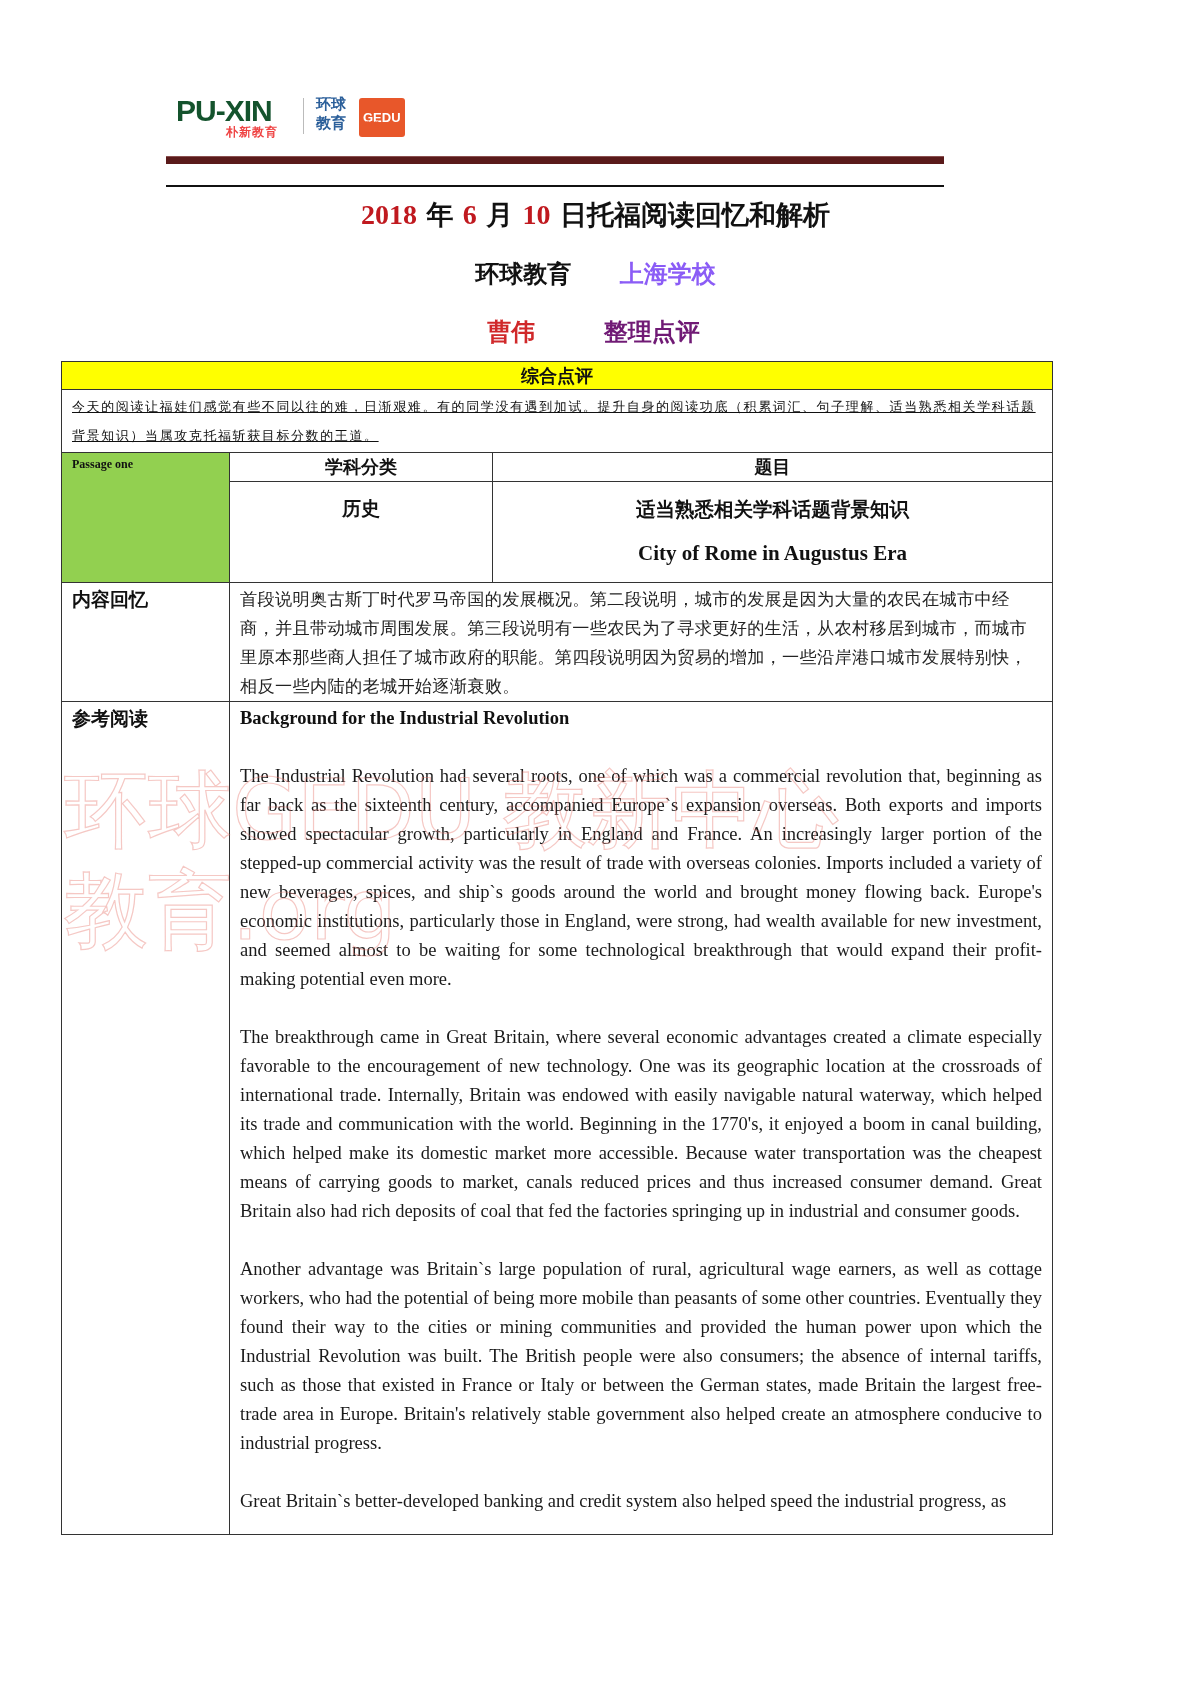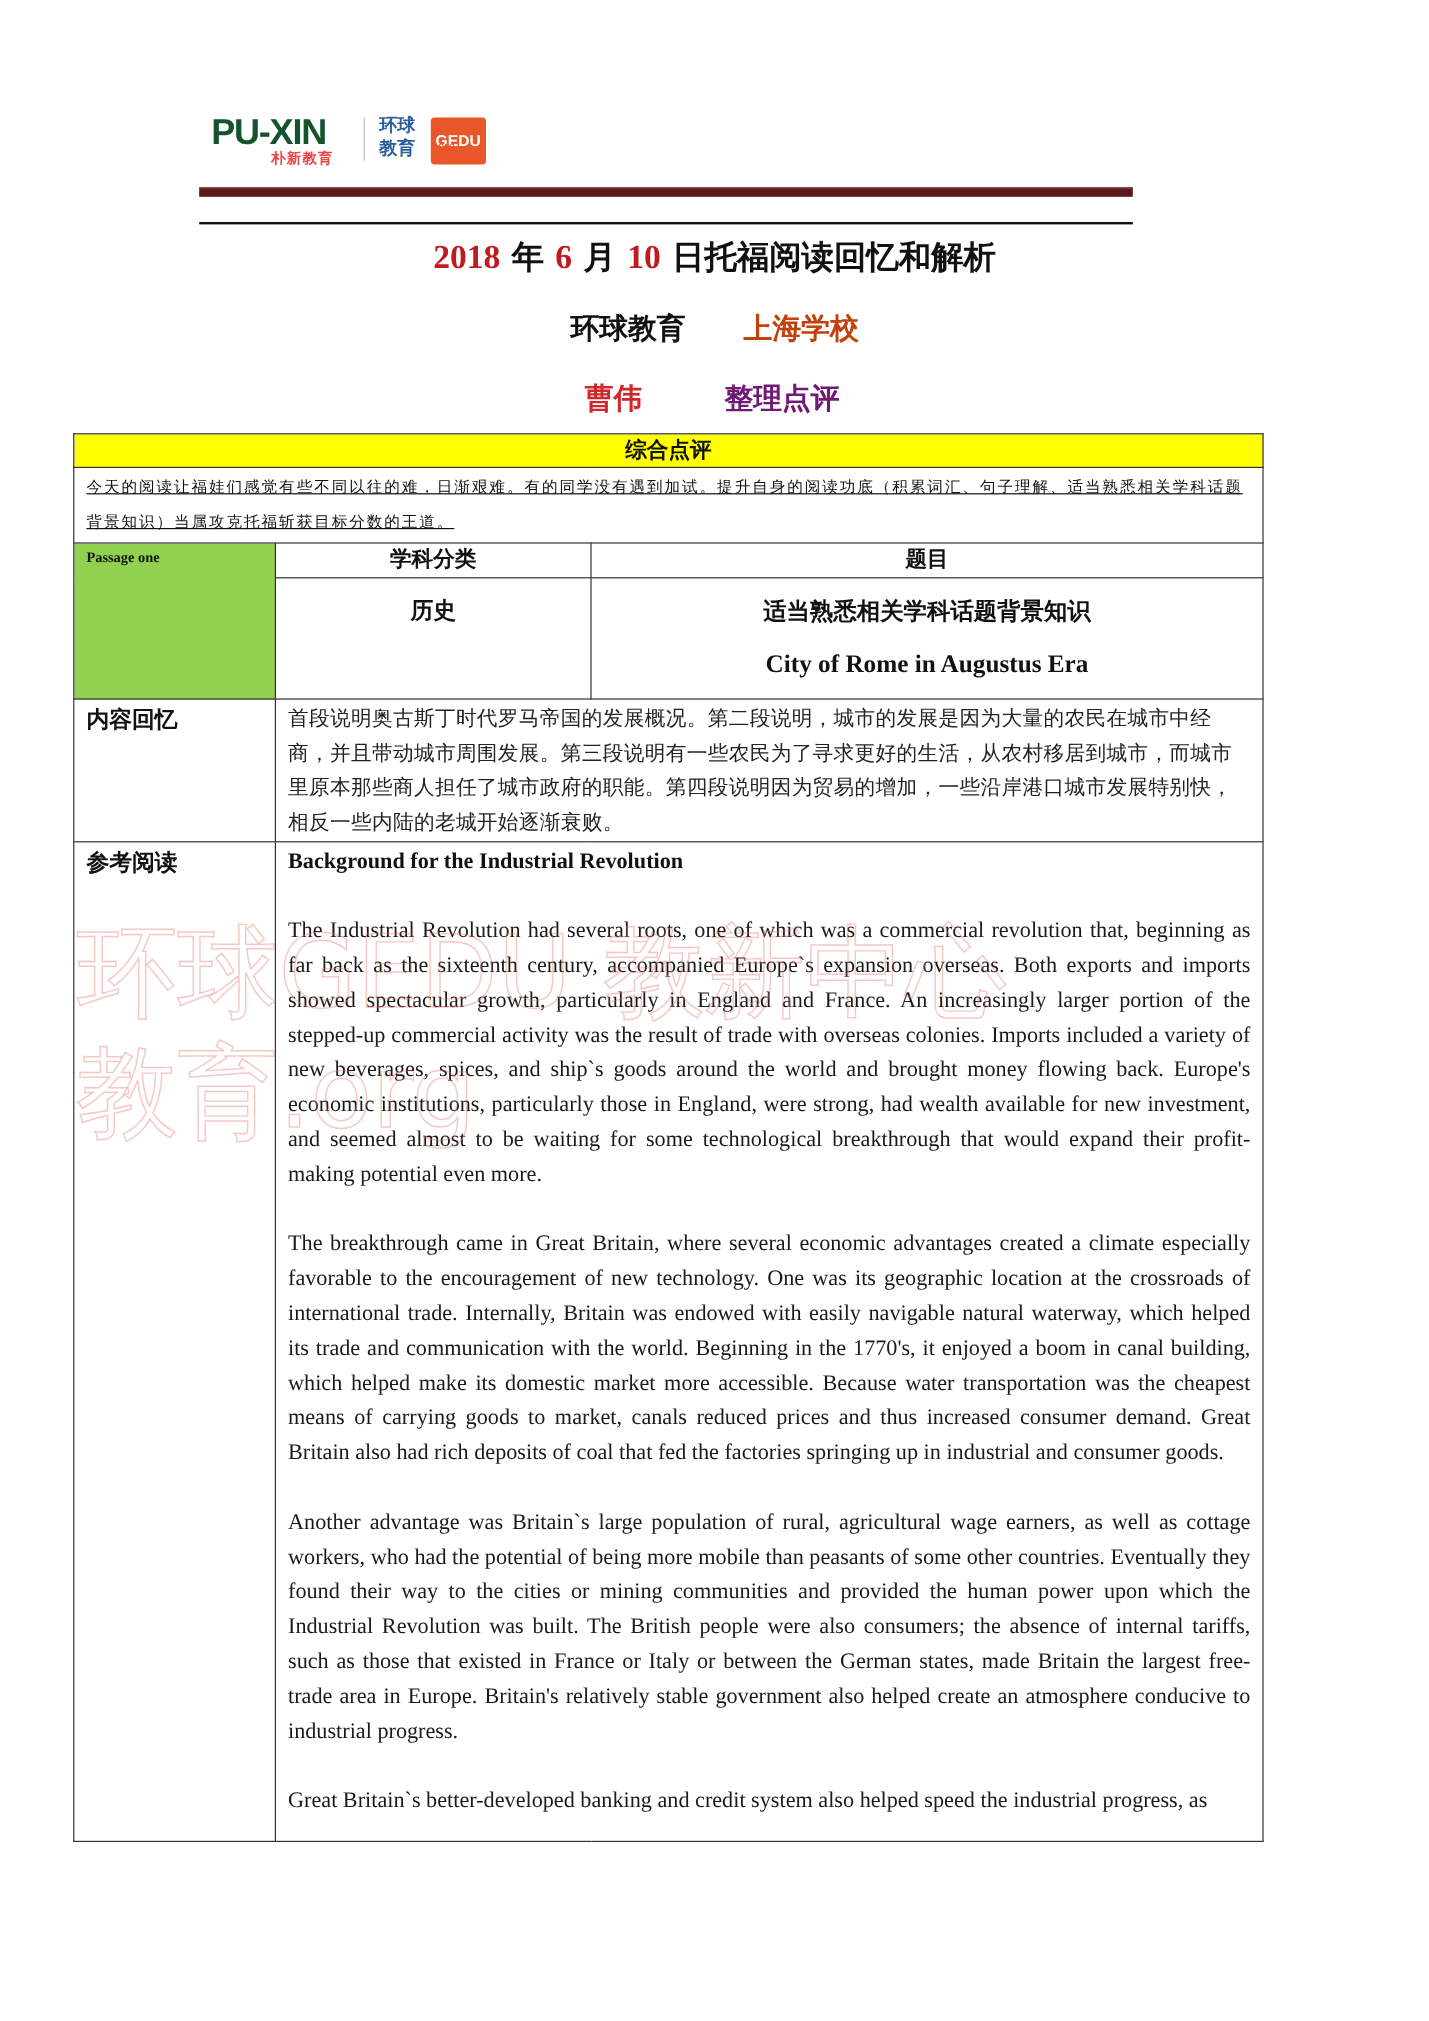--- a/index.html
+++ b/index.html
@@ -24,21 +24,21 @@
   .rule-thick { position: absolute; left: 166px; top: 156px; width: 778px; height: 7px;
                 background: #5a1a1a; border-top: 1px solid #8a5050; }
   .rule-thin { position: absolute; left: 166px; top: 185px; width: 778px; height: 2px; background: #111; }
 
   .title { position: absolute; left: 0; width: 1191px; text-align: center; top: 198px;
            font-size: 27px; font-weight: bold; font-family: "DejaVu Serif", serif; line-height: 34px; }
   .title .red { color: #c0191f; font-family: "Liberation Serif", serif; font-size: 28px; }
   .sub1 { position: absolute; top: 258px; left: 0; width: 1191px; text-align: center;
           font-family: "DejaVu Sans", sans-serif; font-size: 24px; font-weight: bold; line-height: 32px; }
   .sub1 .a { color: #111; margin-right: 40px; }
-  .sub1 .b { color: #c2410c; }
+  .sub1 .b { color: #8b5cf6; }
   .sub2 { position: absolute; top: 316px; left: 0; width: 1191px; text-align: center;
           font-family: "DejaVu Sans", sans-serif; font-size: 24px; font-weight: bold; line-height: 32px; }
   .sub2 .a { color: #d0282a; margin-right: 60px; margin-left: -4px; }
   .sub2 .b { color: #701a75; }
 
   
   .doc-table { position: absolute; left: 61px; top: 361px; width: 992px; border-collapse: collapse;
                table-layout: fixed; }
   .doc-table td { border: 1.4px solid #333; vertical-align: top; padding: 0; }
   .col-label { width: 168px; }

